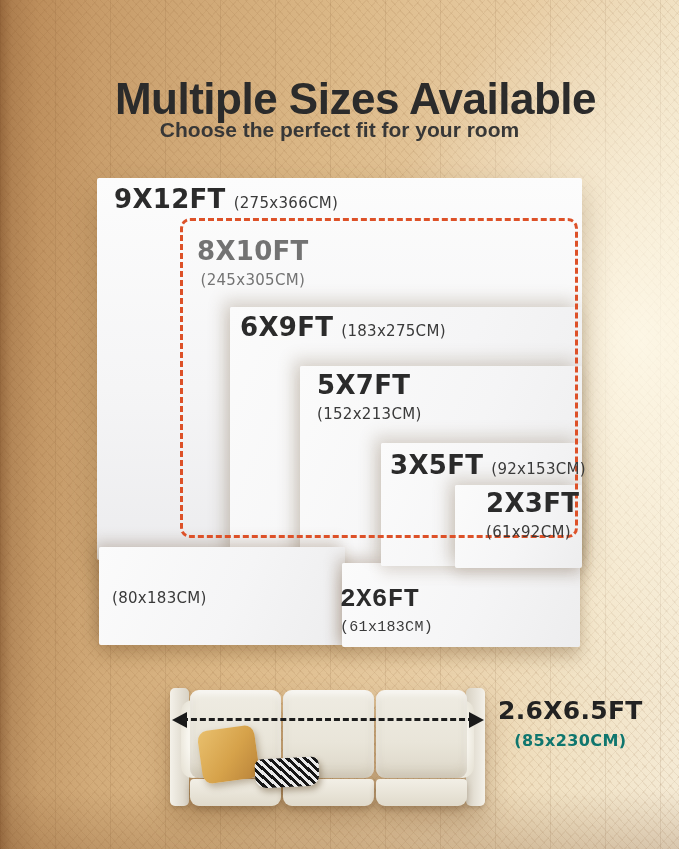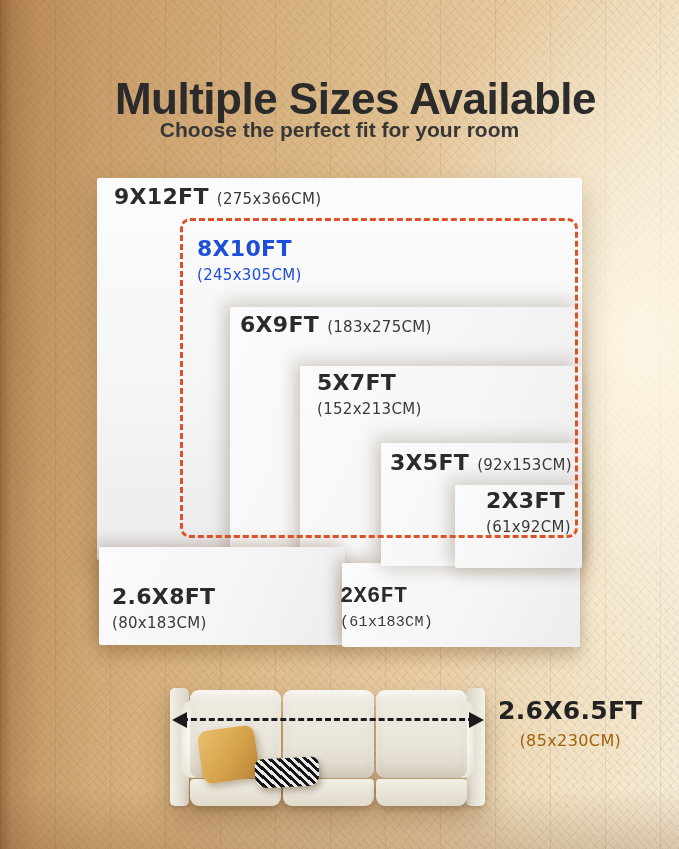--- a/index.html
+++ b/index.html
@@ -48,25 +48,25 @@
   .runner-2x6{left:342px;top:563px;width:238px;height:84px;z-index:5;
     box-shadow:-5px -6px 14px rgba(110,85,55,0.25), 0 10px 16px rgba(100,65,25,0.28);}
   .rug-3x5  {left:381px;top:443px;width:201px;height:123px;z-index:6;}
   .rug-2x3  {left:455px;top:485px;width:127px;height:83px;z-index:7;}
   .dashed-outline{
     position:absolute;left:180px;top:218px;width:398px;height:320px;z-index:8;
     border:3px dashed #dd5128;border-radius:10px;box-sizing:border-box;
   }
   
   .size-label{position:absolute;z-index:9;color:#2b2b2b;white-space:nowrap;}
-  .size-label .ft{font-weight:700;font-size:22px;letter-spacing:0.3px;}
+  .size-label .ft{font-weight:700;font-size:26px;letter-spacing:0.3px;}
   .size-label .cm{font-weight:400;font-size:15px;color:#3a3a3a;letter-spacing:0.3px;}
   .size-label.inline .cm{margin-left:8px;}
   .size-label.stacked .cm{display:block;margin-top:5px;}
-  .size-label.highlight .ft,.size-label.highlight .cm{color:#1d4ed8;}
+  .size-label.highlight .ft,.size-label.highlight .cm{color:#737373;text-align:center;}
   .l-9x12{left:114px;top:184px;}
   .l-8x10{left:197px;top:236px;}
   .l-6x9 {left:240px;top:312px;}
   .l-5x7 {left:317px;top:370px;}
   .l-3x5 {left:390px;top:450px;}
   .l-2x3 {left:486px;top:488px;}
   .l-26x8{left:112px;top:584px;}
   .l-2x6 {left:340px;top:584px;font-family:Liberation Mono, monospace;}
   
   .sofa{position:absolute;left:170px;top:688px;width:315px;height:120px;z-index:3;
@@ -94,21 +94,21 @@
     box-shadow:2px 4px 6px rgba(80,55,20,0.4);}
   
   .measure{position:absolute;left:172px;top:712px;width:312px;height:16px;z-index:6;}
   .measure .line{position:absolute;left:10px;right:10px;top:6px;border-top:3px dashed #1d1d1d;}
   .measure .head{position:absolute;top:0;width:0;height:0;border-top:8px solid transparent;border-bottom:8px solid transparent;}
   .measure .head.west{left:0;border-right:15px solid #1a1a1a;}
   .measure .head.east{right:0;border-left:15px solid #1a1a1a;}
   
   .sofa-label{position:absolute;z-index:9;white-space:nowrap;}
   .sofa-label .ft{display:block;font-weight:700;font-size:25px;color:#222;letter-spacing:0.3px;}
-  .sofa-label .cm{display:block;margin-top:6px;font-weight:400;font-size:16px;color:#a16207;letter-spacing:0.4px;}
+  .sofa-label .cm{display:block;margin-top:6px;font-weight:700;font-size:16px;color:#0f766e;letter-spacing:0.4px;}
   .l-sofa{left:498px;top:696px;text-align:center;}
 </style>
 </head>
 <body>
 
 <div class="scene">
 
   <div class="wood"></div>
 
   <h1 class="title">Multiple Sizes Available</h1>
@@ -136,21 +136,21 @@
   <div class="size-label stacked l-5x7">
     <span class="ft">5X7FT</span><span class="cm">(152x213CM)</span>
   </div>
   <div class="size-label inline l-3x5">
     <span class="ft">3X5FT</span><span class="cm">(92x153CM)</span>
   </div>
   <div class="size-label stacked l-2x3">
     <span class="ft">2X3FT</span><span class="cm">(61x92CM)</span>
   </div>
   <div class="size-label stacked l-26x8">
-    <span class="ft">2.6X8FT</span><span class="cm">(80x183CM)</span>
+    <span class="cm">(80x183CM)</span>
   </div>
   <div class="size-label stacked l-2x6">
     <span class="ft">2X6FT</span><span class="cm">(61x183CM)</span>
   </div>
 
   <div class="sofa">
     <div class="arm left"></div>
     <div class="arm right"></div>
     <div class="side-pillow sp-left"></div>
     <div class="side-pillow sp-right"></div>

